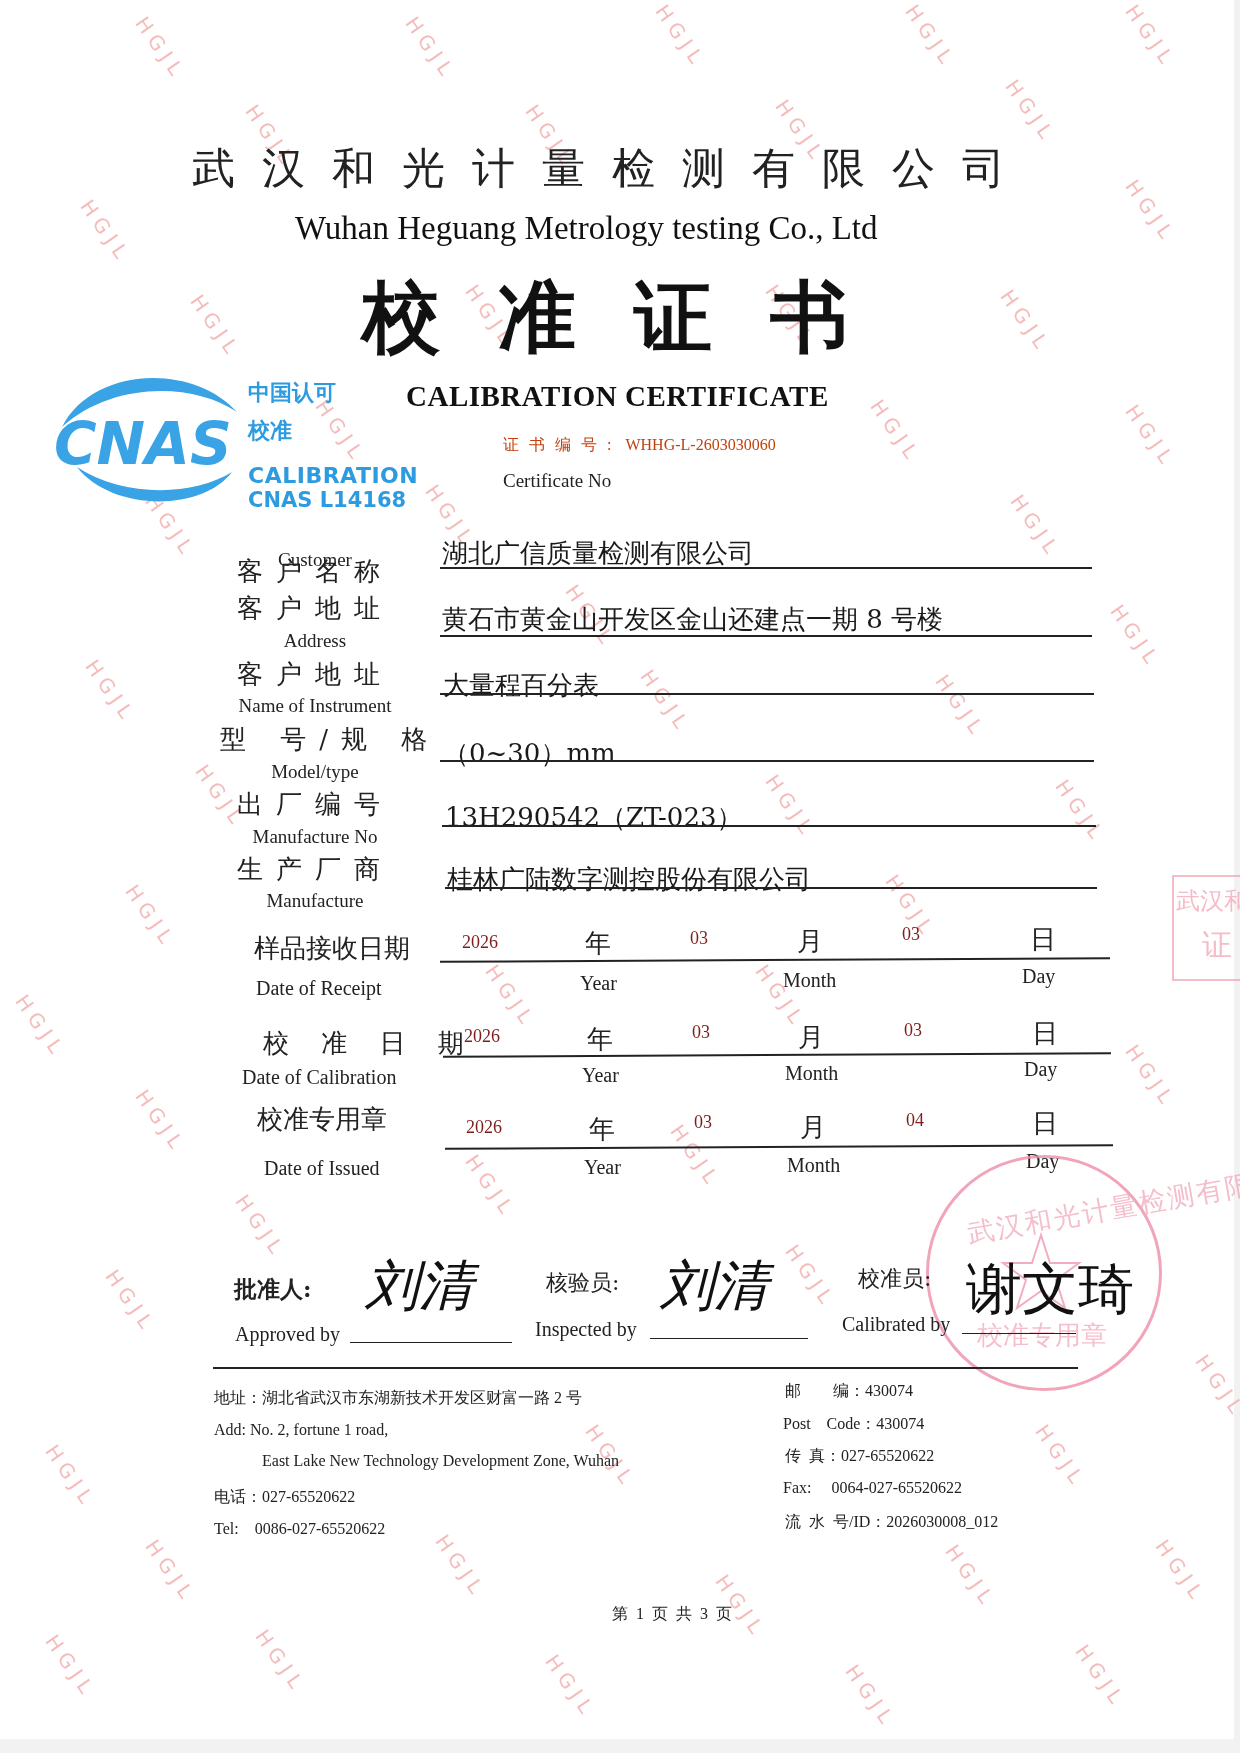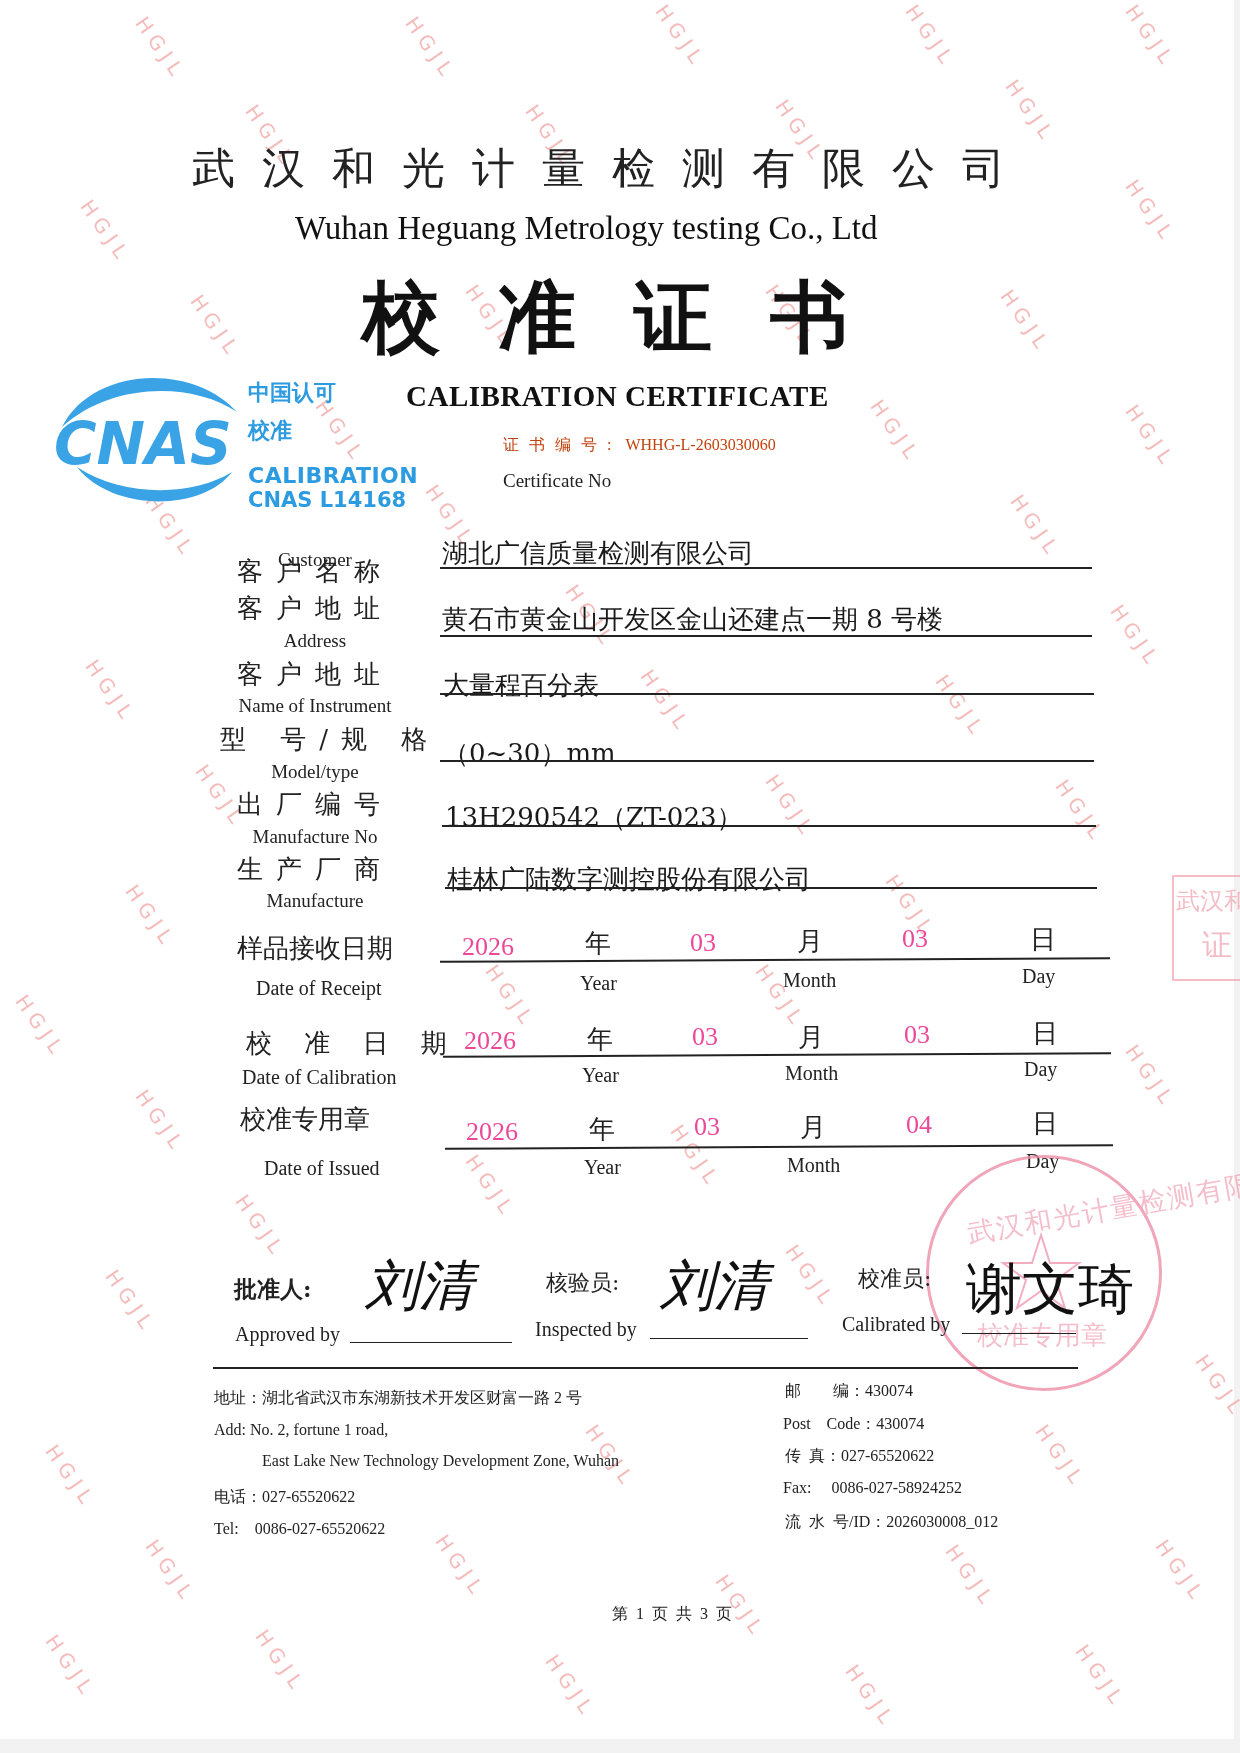--- a/index.html
+++ b/index.html
@@ -33,22 +33,22 @@
   .cnas-cn2 { top:416px; font-size:22px; font-weight:bold; }
   .cnas-en { top:455px; font-size:22px; font-weight:bold; letter-spacing:0.5px;margin-top:8px; }
   .cnas-no { top:488px; font-size:21px; font-weight:bold; }
 
   
   .label-cn { font-size:26px; letter-spacing:13px; color:#222; text-align:center; width:190px; }
   .label-en { font-size:19px; font-family:"Liberation Serif", serif; color:#222; text-align:center; width:190px; }
   .value { font-size:26px; color:#1a1a1a; font-family:"DejaVu Serif", serif; }
   .uline { position:absolute; height:2px; background:#222; }
 
-  .date-label-cn { font-size:26px; color:#222; }
-  .date-num { font-size:26px; font-family:"Liberation Serif", serif; color:#ec4899; }
+  .date-label-cn { font-size:26px; color:#222;margin-left:17px; }
+  .date-num { font-size:18px; font-family:"Liberation Serif", serif; color:#7f1d1d; }
   .date-unit { font-size:26px; color:#222; }
   .date-en { font-size:20px; font-family:"Liberation Serif", serif; color:#222; }
 
   .sig-label-cn { font-size:22px; color:#222; }
   .sig-label-cn.bold { font-weight:bold; font-size:23px; }
   .sig-label-en { font-size:20px; font-family:"Liberation Serif", serif; color:#222; }
   .sig-name { font-size:54px; color:#111; font-family:"DejaVu Sans", sans-serif; font-style:italic; }
 
   .footer { font-size:16px; font-family:"Liberation Serif", serif; color:#222; }
 
@@ -267,17 +267,17 @@
 <div>
   <div class="abs footer" style="left:214px;top:1388px">地址：湖北省武汉市东湖新技术开发区财富一路 2 号</div>
   <div class="abs footer" style="left:214px;top:1421px">Add:  No. 2, fortune 1 road,</div>
   <div class="abs footer" style="left:262px;top:1452px">East Lake New Technology Development Zone, Wuhan</div>
   <div class="abs footer" style="left:214px;top:1487px">电话：027-65520622</div>
   <div class="abs footer" style="left:214px;top:1520px;white-space:pre">Tel:    0086-027-65520622</div>
 
   <div class="abs footer" style="left:785px;top:1381px;white-space:pre">邮        编：430074</div>
   <div class="abs footer" style="left:783px;top:1414px;white-space:pre">Post    Code：430074</div>
   <div class="abs footer" style="left:785px;top:1446px;white-space:pre">传  真：027-65520622</div>
-  <div class="abs footer" style="left:783px;top:1479px;white-space:pre">Fax:     0086-027-58924252</div>
+  <div class="abs footer" style="left:783px;top:1479px;white-space:pre">Fax:     0064-027-65520622</div>
   <div class="abs footer" style="left:785px;top:1512px;white-space:pre">流  水  号/ID：2026030008_012</div>
 </div>
 
 <div class="abs footer" style="left:612px;top:1604px;white-space:pre">第  1  页  共  3  页</div>
 
 </body></html>

